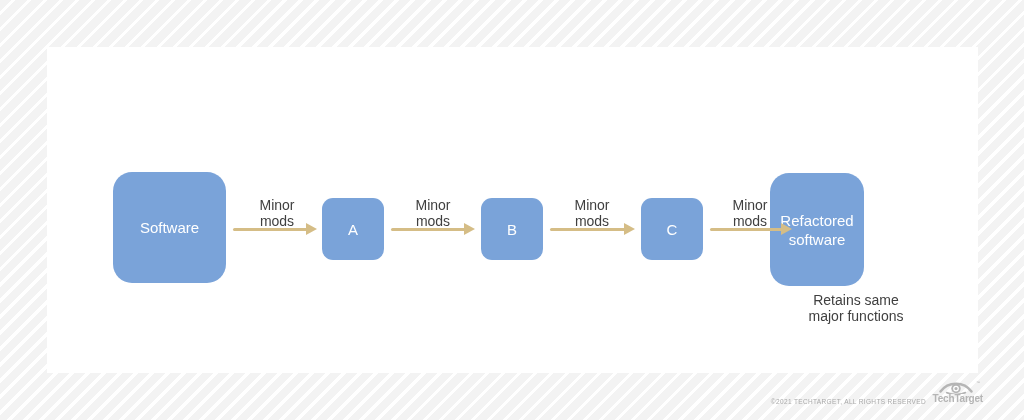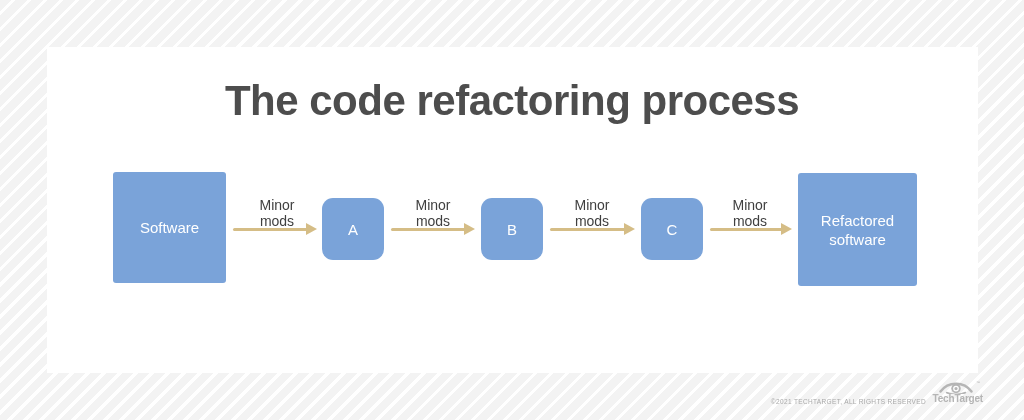--- a/index.html
+++ b/index.html
@@ -34,27 +34,27 @@
     color:var(--title-text);
   }
   .node{
     position:absolute;
     background:var(--node-fill);
     color:var(--node-text);
     display:flex;align-items:center;justify-content:center;
     text-align:center;
     font-size:15px;line-height:19px;
   }
-  .node-large{width:113px;height:111px;border-radius:3px;padding:0 10px;}
+  .node-large{width:113px;height:111px;border-radius:19px;padding:0 10px;}
   .node-small{width:62px;height:62px;border-radius:11px;}
   .node-software{left:113px;top:172px;}
   .node-a{left:322px;top:198px;}
   .node-b{left:481px;top:198px;}
   .node-c{left:641px;top:198px;}
-  .node-refactored{left:798px;top:173px;width:119px;height:113px;}
+  .node-refactored{left:770px;top:173px;width:94px;height:113px;}
   .arrow{position:absolute;height:0;top:229px;}
   .arrow .shaft{
     position:absolute;left:0;right:9px;top:-1.5px;height:3px;
     background:var(--arrow);border-radius:2px;
   }
   .arrow .head{
     position:absolute;right:0;top:-6.5px;width:0;height:0;
     border-left:11px solid var(--arrow);
     border-top:6.5px solid transparent;
     border-bottom:6.5px solid transparent;
@@ -101,21 +101,20 @@
     position:absolute;right:3px;top:0;
     font-size:4px;color:var(--brand-gray);
   }
 </style>
 </head>
 <body>
 
 <div class="stage">
   <div class="card"></div>
 
-  <h1 class="title">The code refactoring process</h1>
 
   <div class="node node-large node-software">
     <span>Software</span>
   </div>
   <div class="node node-small node-a">
     <span>A</span>
   </div>
   <div class="node node-small node-b">
     <span>B</span>
   </div>
@@ -141,20 +140,21 @@
   <div class="arrow arrow-4">
     <div class="shaft"></div>
     <div class="head"></div>
   </div>
 
   <div class="edge-label edge-label-1">Minor mods</div>
   <div class="edge-label edge-label-2">Minor mods</div>
   <div class="edge-label edge-label-3">Minor mods</div>
   <div class="edge-label edge-label-4">Minor mods</div>
 
+  <div class="annotation">Retains same major functions</div>
 
   <div class="copyright">©2021 TECHTARGET, ALL RIGHTS RESERVED</div>
   <div class="brand">
     <svg class="eye" viewBox="0 0 68 28" width="34" height="14" aria-hidden="true">
       <path d="M3 23 C18 2, 50 2, 65 23" fill="none" stroke="#b5b5b5" stroke-width="5" stroke-linecap="round"></path>
       <path d="M15 25 C24 30, 44 30, 53 25" fill="none" stroke="#b5b5b5" stroke-width="3" stroke-linecap="round"></path>
       <circle cx="34" cy="17" r="9.5" fill="#b5b5b5"></circle>
       <circle cx="34" cy="17" r="4.5" fill="none" stroke="#ffffff" stroke-width="2.5"></circle>
     </svg>
     <span class="tm">™</span>

